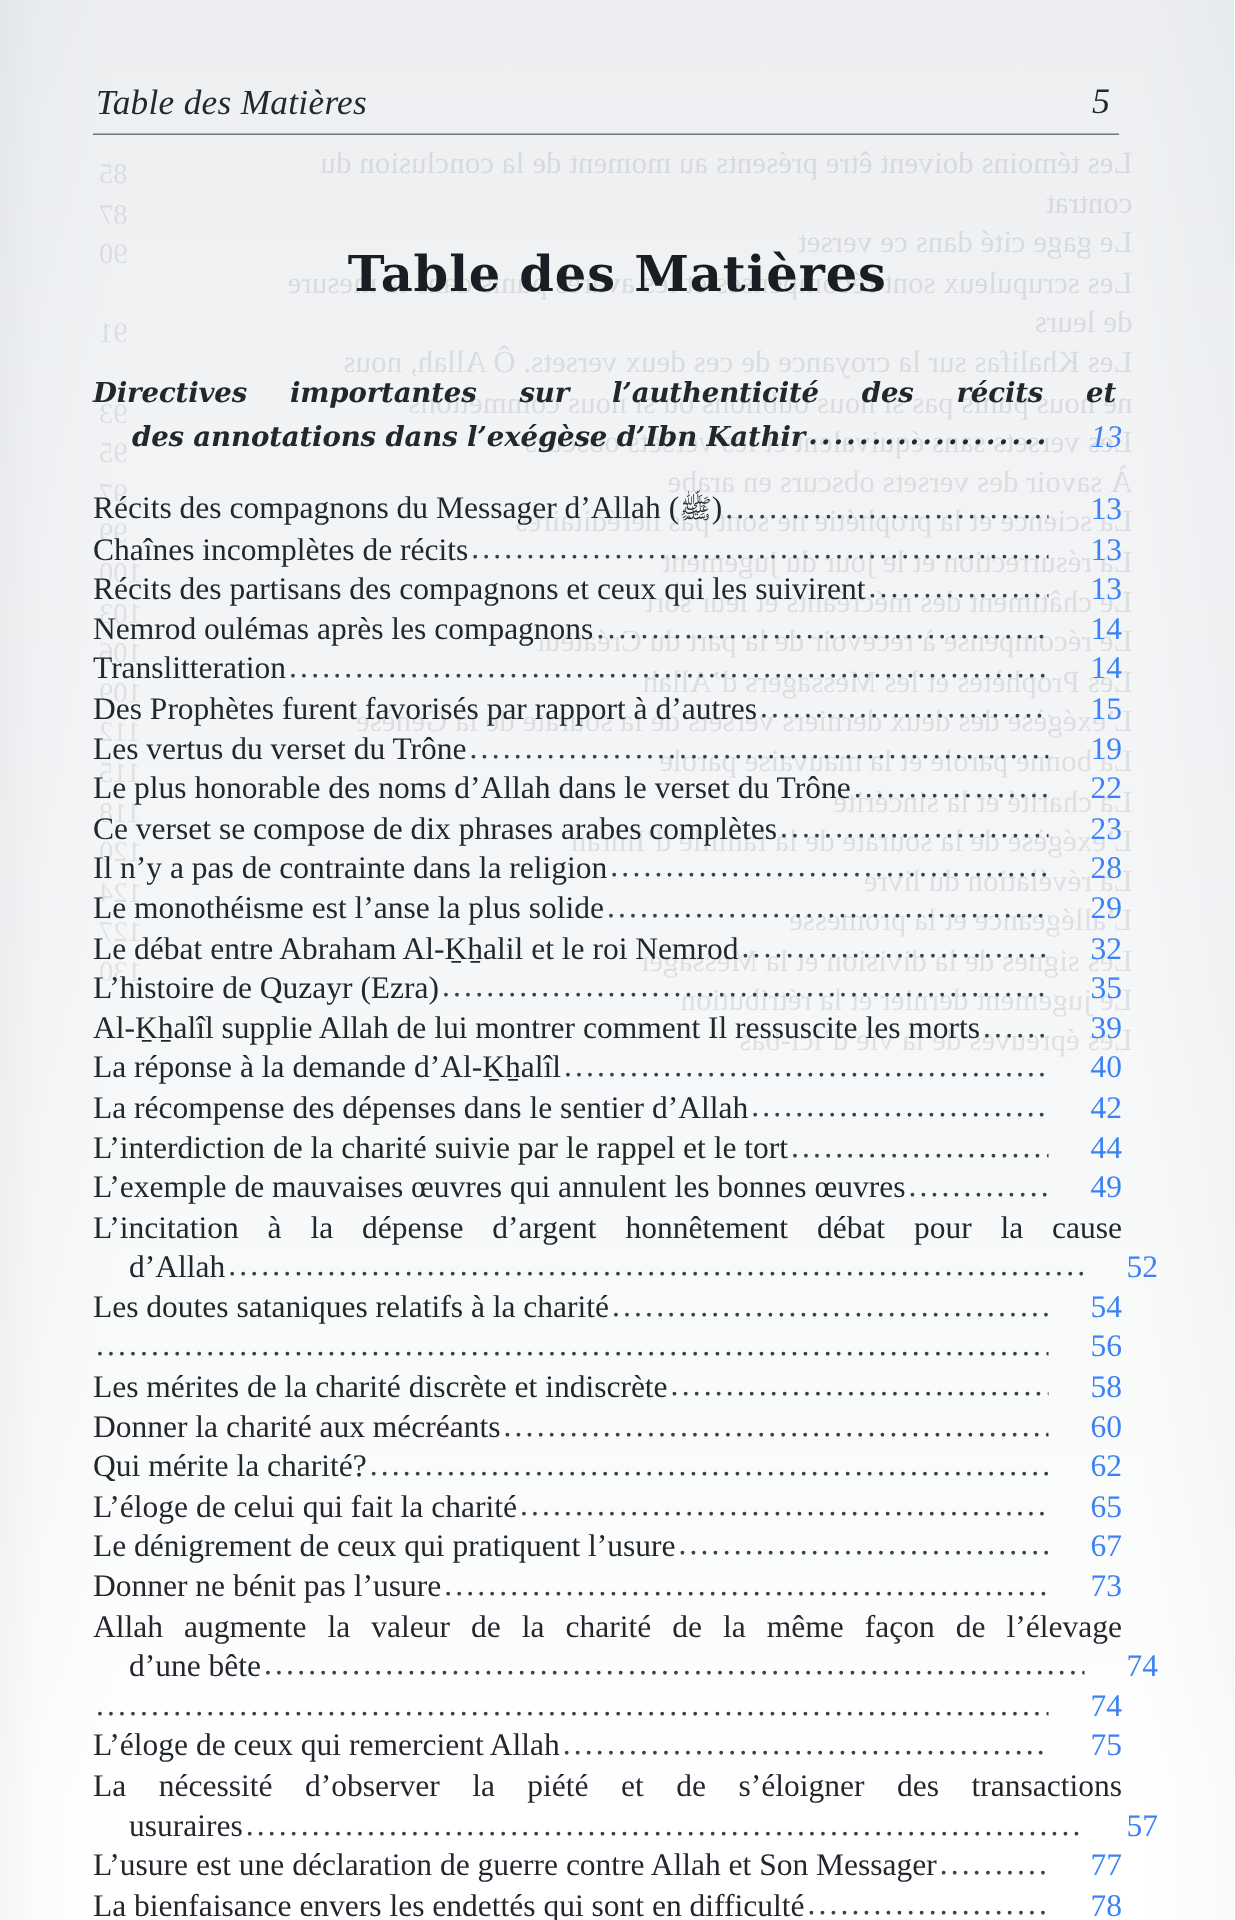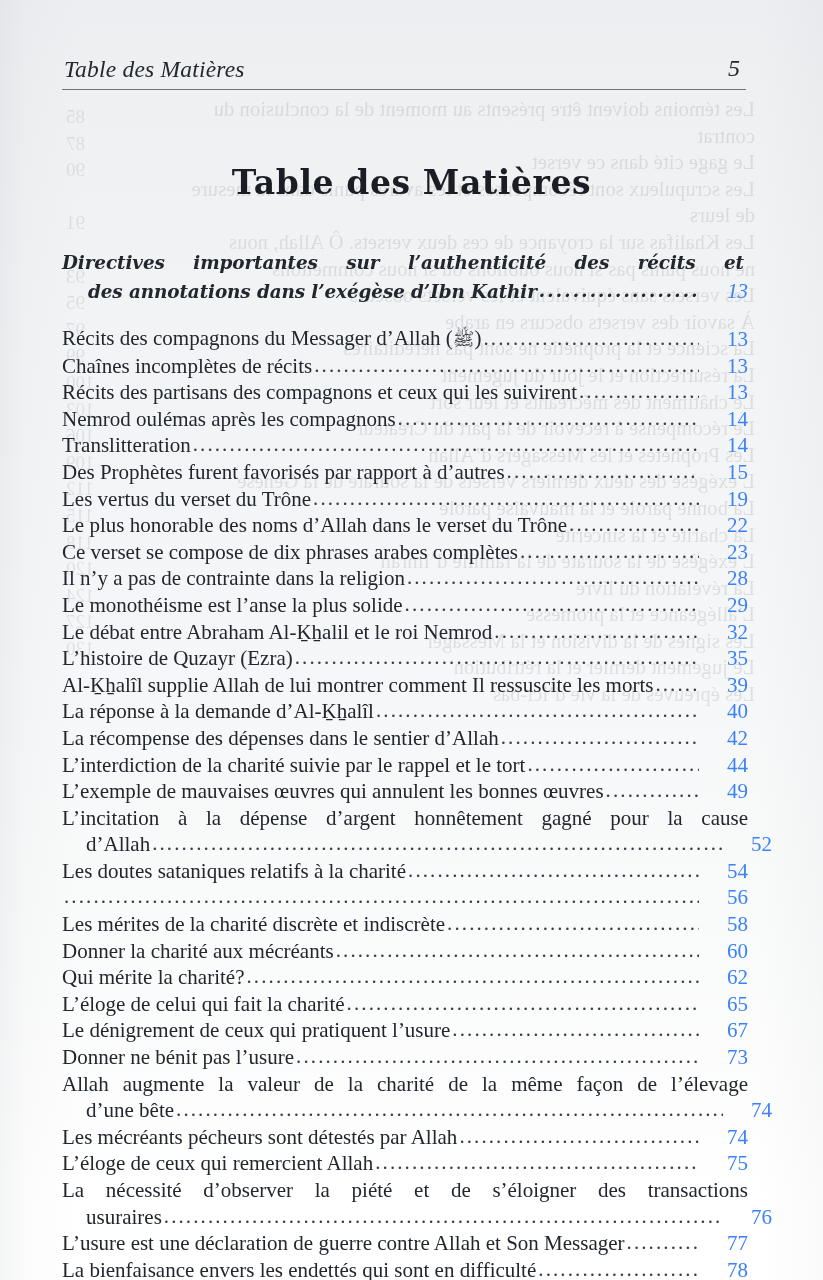--- a/index.html
+++ b/index.html
@@ -422,21 +422,21 @@
         </div>
       </div>
       <div class="entry item">
         <div class="row">
           <span class="etext">L’exemple de mauvaises œuvres qui annulent les bonnes œuvres</span>
           <span class="leader">............................................................................................................................................................................................................................</span>
           <span class="pageno">49</span>
         </div>
       </div>
       <div class="entry item">
-        <div class="row wrapfirst">L’incitation à la dépense d’argent honnêtement gagné pour la cause</div>
+        <div class="row wrapfirst">L’incitation à la dépense d’argent honnêtement débat pour la cause</div>
         <div class="row wrapsecond">
           <span class="etext">d’Allah</span>
           <span class="leader">............................................................................................................................................................................................................................</span>
           <span class="pageno">52</span>
         </div>
       </div>
       <div class="entry item">
         <div class="row">
           <span class="etext">Les doutes sataniques relatifs à la charité</span>
           <span class="leader">............................................................................................................................................................................................................................</span>
@@ -494,38 +494,37 @@
       <div class="entry item">
         <div class="row wrapfirst">Allah augmente la valeur de la charité de la même façon de l’élevage</div>
         <div class="row wrapsecond">
           <span class="etext">d’une bête</span>
           <span class="leader">............................................................................................................................................................................................................................</span>
           <span class="pageno">74</span>
         </div>
       </div>
       <div class="entry item">
         <div class="row">
-          <span class="etext">Les mécréants pécheurs sont détestés par Allah</span>
           <span class="leader">............................................................................................................................................................................................................................</span>
           <span class="pageno">74</span>
         </div>
       </div>
       <div class="entry item">
         <div class="row">
           <span class="etext">L’éloge de ceux qui remercient Allah</span>
           <span class="leader">............................................................................................................................................................................................................................</span>
           <span class="pageno">75</span>
         </div>
       </div>
       <div class="entry item">
         <div class="row wrapfirst">La nécessité d’observer la piété et de s’éloigner des transactions</div>
         <div class="row wrapsecond">
           <span class="etext">usuraires</span>
           <span class="leader">............................................................................................................................................................................................................................</span>
-          <span class="pageno">76</span>
+          <span class="pageno">57</span>
         </div>
       </div>
       <div class="entry item">
         <div class="row">
           <span class="etext">L’usure est une déclaration de guerre contre Allah et Son Messager</span>
           <span class="leader">............................................................................................................................................................................................................................</span>
           <span class="pageno">77</span>
         </div>
       </div>
       <div class="entry item">

